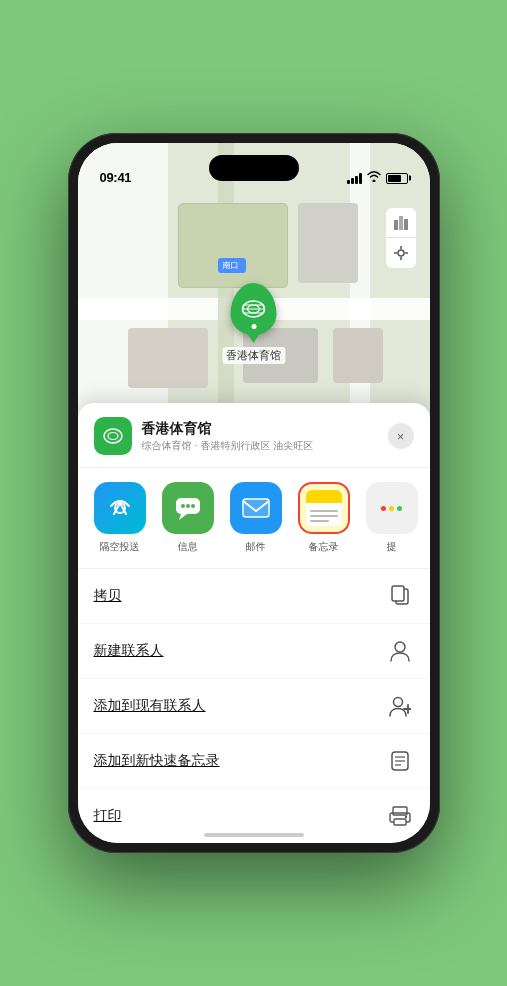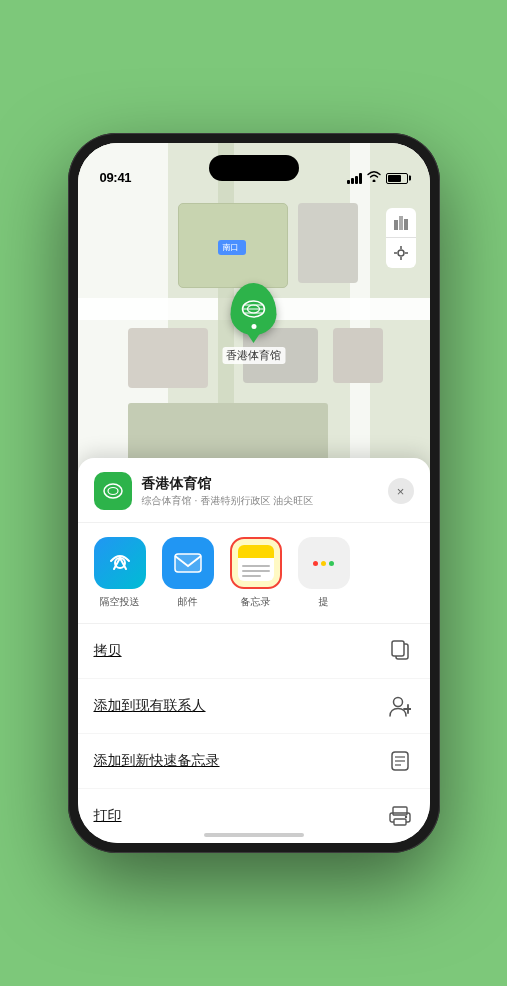--- a/index.html
+++ b/index.html
@@ -123,21 +123,21 @@
       left: 0;
       right: 0;
       height: 360px;
       background: #e8e8e0;
       overflow: hidden;
     }
 
     
     .map-label {
       position: absolute;
-      top: 97px;
+      top: 115px;
       left: 140px;
       background: #4a8fff;
       color: #fff;
       font-size: 9px;
       padding: 2px 5px;
       border-radius: 3px;
       white-space: nowrap;
     }
 
     
@@ -525,20 +525,32 @@
           <div class="share-icon-wrap share-icon-airdrop">
             <svg width="28" height="28" viewBox="0 0 28 28" fill="none">
               <circle cx="14" cy="14" r="5" stroke="#fff" stroke-width="2"></circle>
               <path d="M8 20 L14 9 L20 20" stroke="#fff" stroke-width="2" stroke-linecap="round"></path>
               <path d="M5 12 Q14 2 23 12" stroke="#fff" stroke-width="2" fill="none" stroke-linecap="round"></path>
             </svg>
           </div>
           <span class="share-label">隔空投送</span>
         </div>
 
+        <div class="share-item">
+          <div class="share-icon-wrap share-icon-message">
+            <svg width="30" height="28" viewBox="0 0 30 28" fill="none">
+              <rect x="3" y="4" width="24" height="16" rx="5" fill="#fff"></rect>
+              <polygon points="8,20 6,26 14,20" fill="#fff"></polygon>
+              <circle cx="10" cy="12" r="2" fill="#4CAF50"></circle>
+              <circle cx="15" cy="12" r="2" fill="#4CAF50"></circle>
+              <circle cx="20" cy="12" r="2" fill="#4CAF50"></circle>
+            </svg>
+          </div>
+          <span class="share-label">信息</span>
+        </div>
 
         <div class="share-item">
           <div class="share-icon-wrap share-icon-mail">
             <svg width="30" height="22" viewBox="0 0 30 22" fill="none">
               <rect x="2" y="2" width="26" height="18" rx="3" fill="#fff" fill-opacity="0.2" stroke="#fff" stroke-width="1.5"></rect>
               <polyline points="2,4 15,14 28,4" stroke="#fff" stroke-width="1.8" fill="none"></polyline>
             </svg>
           </div>
           <span class="share-label">邮件</span>
         </div>
@@ -572,20 +584,29 @@
         <div class="action-row">
           <span class="action-label">拷贝</span>
           <div class="action-icon">
             <svg width="20" height="22" viewBox="0 0 20 22" fill="none">
               <rect x="6" y="4" width="12" height="15" rx="2" stroke="#555" stroke-width="1.5"></rect>
               <rect x="2" y="1" width="12" height="15" rx="2" stroke="#555" stroke-width="1.5" fill="#fff"></rect>
             </svg>
           </div>
         </div>
 
+        <div class="action-row">
+          <span class="action-label">新建联系人</span>
+          <div class="action-icon">
+            <svg width="20" height="22" viewBox="0 0 20 22" fill="none">
+              <circle cx="10" cy="7" r="5" stroke="#555" stroke-width="1.5"></circle>
+              <path d="M1 21 C1 16 4.5 13 10 13 C15.5 13 19 16 19 21" stroke="#555" stroke-width="1.5" stroke-linecap="round"></path>
+            </svg>
+          </div>
+        </div>
 
         <div class="action-row">
           <span class="action-label">添加到现有联系人</span>
           <div class="action-icon">
             <svg width="22" height="22" viewBox="0 0 22 22" fill="none">
               <circle cx="9" cy="7" r="4.5" stroke="#555" stroke-width="1.5"></circle>
               <path d="M1 21 C1 16.5 4 13.5 9 13.5 C14 13.5 17 16.5 17 21" stroke="#555" stroke-width="1.5" stroke-linecap="round"></path>
               <line x1="19" y1="10" x2="19" y2="18" stroke="#555" stroke-width="1.8" stroke-linecap="round"></line>
               <line x1="15" y1="14" x2="23" y2="14" stroke="#555" stroke-width="1.8" stroke-linecap="round"></line>
             </svg>

